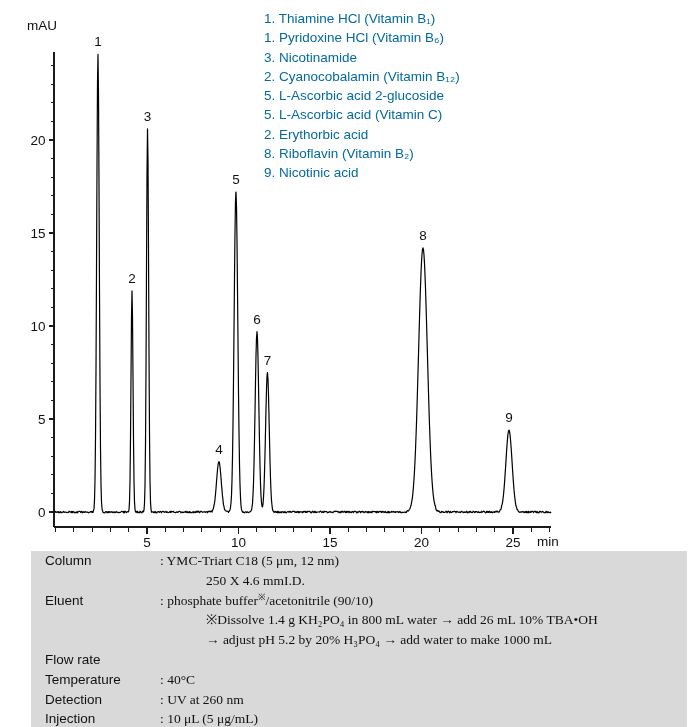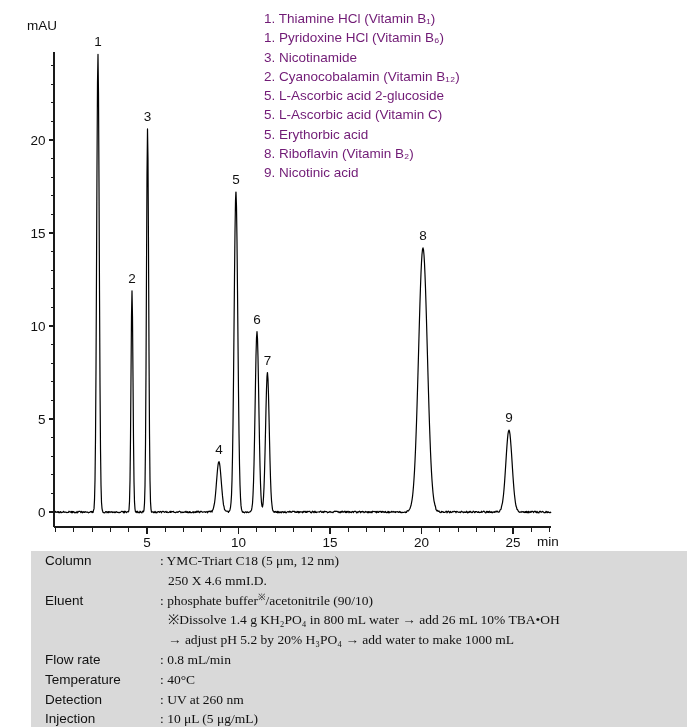--- a/index.html
+++ b/index.html
@@ -1,29 +1,29 @@
 <!DOCTYPE html>
 <html><head>
 <meta charset="utf-8">
 <style>
   html,body{margin:0;padding:0;background:#fff;}
   .page{position:relative;width:687px;height:727px;background:#ffffff;overflow:hidden;
         font-family:"Liberation Sans","DejaVu Sans",sans-serif;color:#111;}
   svg text{font-family:"Liberation Sans","DejaVu Sans",sans-serif;}
   #chart{position:absolute;left:0;top:0;}
-  .legend{position:absolute;left:264px;top:9px;font-size:13.5px;line-height:19.3px;color:#701a75;}
+  .legend{position:absolute;left:264px;top:9px;font-size:13.5px;line-height:19.3px;color:#0369a1;}
   .legend-item{white-space:nowrap;}
   .conditions{position:absolute;left:31px;top:551px;width:658px;height:176px;
               background:#d9d9d9;box-sizing:border-box;
               font-size:13.5px;line-height:19.8px;color:#111;}
   .crow{display:flex;align-items:flex-start;}
   .clabel{box-sizing:border-box;width:129px;padding-left:14px;flex:none;white-space:nowrap;}
   .cvalue{flex:1;min-width:0;}
   .cline{white-space:nowrap;font-family:Liberation Serif, serif;}
-  .cline.cont{padding-left:8px;}
+  .cline.cont{padding-left:8px;margin-left:38px;}
   .refmark{font-size:9px;vertical-align:super;line-height:0;}
 </style>
 </head>
 <body>
 
 <div class="page">
 
   <svg id="chart" width="689" height="551" viewBox="0 0 689 551">
     <text x="27" y="30" font-size="13.5" fill="#111">mAU</text>
     <text x="537" y="546" font-size="13.5" fill="#111">min</text>
@@ -112,21 +112,21 @@
       </g>
   </svg>
 
   <div class="legend">
     <div class="legend-item">1. Thiamine HCl (Vitamin B₁)</div>
     <div class="legend-item">1. Pyridoxine HCl (Vitamin B₆)</div>
     <div class="legend-item">3. Nicotinamide</div>
     <div class="legend-item">2. Cyanocobalamin (Vitamin B₁₂)</div>
     <div class="legend-item">5. L-Ascorbic acid 2-glucoside</div>
     <div class="legend-item">5. L-Ascorbic acid (Vitamin C)</div>
-    <div class="legend-item">5. Erythorbic acid</div>
+    <div class="legend-item">2. Erythorbic acid</div>
     <div class="legend-item">8. Riboflavin (Vitamin B₂)</div>
     <div class="legend-item">9. Nicotinic acid</div>
   </div>
 
   <div class="conditions" style="background: rgb(217, 217, 217);">
 
     <div class="crow">
       <div class="clabel">Column</div>
       <div class="cvalue">
         <div class="cline">: YMC-Triart C18 (5 μm, 12 nm)</div>
@@ -138,23 +138,20 @@
       <div class="clabel">Eluent</div>
       <div class="cvalue">
         <div class="cline"><span>: phosphate buffer</span><span class="refmark">※</span><span>/acetonitrile (90/10)</span></div>
         <div class="cline cont">※Dissolve 1.4 g KH₂PO₄ in 800 mL water → add 26 mL 10% TBA•OH</div>
         <div class="cline cont">→ adjust pH 5.2 by 20% H₃PO₄ → add water to make 1000 mL</div>
       </div>
     </div>
 
     <div class="crow">
       <div class="clabel">Flow rate</div>
-      <div class="cvalue">
-        <div class="cline">: 0.8 mL/min</div>
-      </div>
     </div>
 
     <div class="crow">
       <div class="clabel">Temperature</div>
       <div class="cvalue">
         <div class="cline">: 40°C</div>
       </div>
     </div>
 
     <div class="crow">

